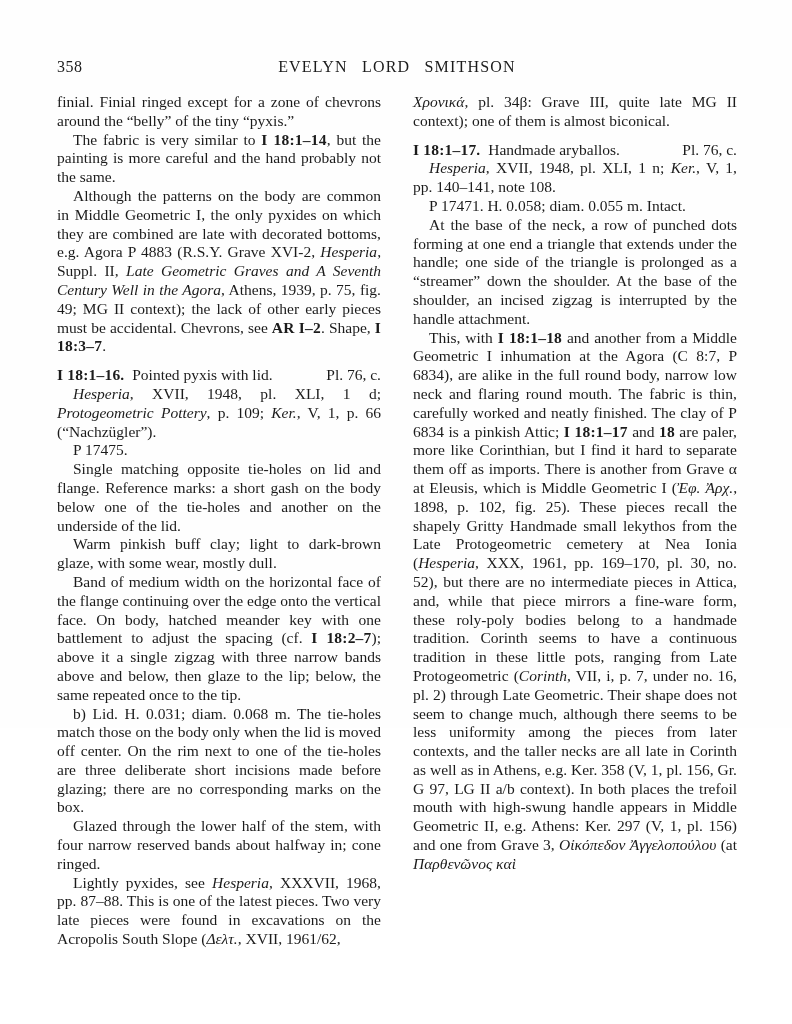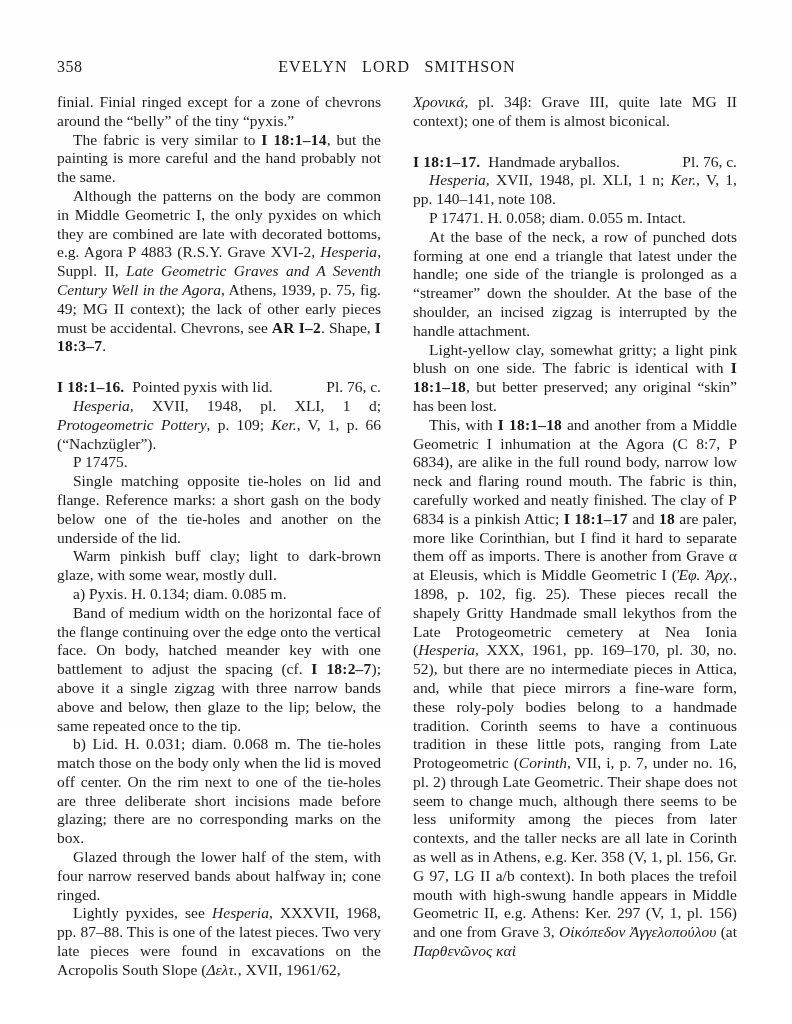--- a/index.html
+++ b/index.html
@@ -33,21 +33,21 @@
     text-align: justify;
   }
   p.para { margin: 0; }
   p.indent { text-indent: 16px; }
   .it { font-style: italic; }
   .bd { font-weight: bold; letter-spacing: 0.2px; }
   p.entry-head {
     display: flex;
     justify-content: space-between;
     align-items: flex-start;
-    margin-top: 22px;
+    margin-top: 10px;
     white-space: nowrap;
   }
 </style>
 </head>
 <body>
 
 <div class="page">
   <header class="page-header">
     <span class="page-number">358</span>
     <span class="running-head">EVELYN LORD SMITHSON</span>
@@ -58,32 +58,30 @@
         <p class="para indent"><span>The fabric is very similar to </span><span class="bd">I 18:1–14</span><span>, but the painting is more careful and the hand probably not the same.</span></p>
         <p class="para indent"><span>Although the patterns on the body are common in Middle Geometric I, the only pyxides on which they are combined are late with decorated bottoms, e.g. Agora P 4883 (R.S.Y. Grave XVI-2, </span><span class="it">Hesperia</span><span>, Suppl. II, </span><span class="it">Late Geometric Graves and A Seventh Century Well in the Agora</span><span>, Athens, 1939, p. 75, fig. 49; MG II context); the lack of other early pieces must be accidental.  Chevrons, see </span><span class="bd">AR I–2</span><span>. Shape, </span><span class="bd">I 18:3–7</span><span>.</span></p>
         <p class="entry-head">
           <span><span class="bd">I 18:1–16.</span><span> Pointed pyxis with lid.</span></span>
           <span>Pl. 76, c.</span>
         </p>
         <p class="para indent"><span class="it">Hesperia</span><span>, XVII, 1948, pl. XLI, 1 d; </span><span class="it">Protogeometric Pottery</span><span>, p. 109; </span><span class="it">Ker.</span><span>, V, 1, p. 66 (“Nachzügler”).</span></p>
         <p class="para indent"><span>P 17475.</span></p>
         <p class="para indent"><span>Single matching opposite tie-holes on lid and flange.  Reference marks:  a short gash on the body below one of the tie-holes and another on the underside of the lid.</span></p>
         <p class="para indent"><span>Warm pinkish buff clay; light to dark-brown glaze, with some wear, mostly dull.</span></p>
-        <p class="para indent"><span>a)  Pyxis.  H. 0.134; diam. 0.085 m.</span></p>
         <p class="para indent"><span>Band of medium width on the horizontal face of the flange continuing over the edge onto the vertical face.  On body, hatched meander key with one battlement to adjust the spacing (cf. </span><span class="bd">I 18:2–7</span><span>); above it a single zigzag with three narrow bands above and below, then glaze to the lip; below, the same repeated once to the tip.</span></p>
         <p class="para indent"><span>b)  Lid.  H. 0.031; diam. 0.068 m.  The tie-holes match those on the body only when the lid is moved off center.  On the rim next to one of the tie-holes are three deliberate short incisions made before glazing; there are no corresponding marks on the box.</span></p>
         <p class="para indent"><span>Glazed through the lower half of the stem, with four narrow reserved bands about halfway in; cone ringed.</span></p>
         <p class="para indent"><span>Lightly pyxides, see </span><span class="it">Hesperia</span><span>, XXXVII, 1968, pp. 87–88.  This is one of the latest pieces.  Two very late pieces were found in excavations on the Acropolis South Slope (</span><span class="it">Δελτ.</span><span>, XVII, 1961/62,</span></p>
       </div>
     <div class="column" id="col-right">
         <p class="para"><span class="it">Χρονικά</span><span>, pl. 34β:  Grave III, quite late MG II context); one of them is almost biconical.</span></p>
         <p class="entry-head">
           <span><span class="bd">I 18:1–17.</span><span> Handmade aryballos.</span></span>
           <span>Pl. 76, c.</span>
         </p>
         <p class="para indent"><span class="it">Hesperia</span><span>, XVII, 1948, pl. XLI, 1 n; </span><span class="it">Ker.</span><span>, V, 1, pp. 140–141, note 108.</span></p>
         <p class="para indent"><span>P 17471.  H. 0.058; diam. 0.055 m.  Intact.</span></p>
-        <p class="para indent"><span>At the base of the neck, a row of punched dots forming at one end a triangle that latest under the handle; one side of the triangle is prolonged as a “streamer” down the shoulder.  At the base of the shoulder, an incised zigzag is interrupted by the handle attachment.</span></p>
-        <p class="para indent"><span>Light-yellow clay, somewhat gritty; a light pink blush on one side.  The fabric is identical with </span><span class="bd">I 18:1–18</span><span>, but better preserved; any original “skin” has been lost.</span></p>
+        <p class="para indent"><span>At the base of the neck, a row of punched dots forming at one end a triangle that extends under the handle; one side of the triangle is prolonged as a “streamer” down the shoulder.  At the base of the shoulder, an incised zigzag is interrupted by the handle attachment.</span></p>
         <p class="para indent"><span>This, with </span><span class="bd">I 18:1–18</span><span> and another from a Middle Geometric I inhumation at the Agora (C 8:7, P 6834), are alike in the full round body, narrow low neck and flaring round mouth.  The fabric is thin, carefully worked and neatly finished.  The clay of P 6834 is a pinkish Attic; </span><span class="bd">I 18:1–17</span><span> and </span><span class="bd">18</span><span> are paler, more like Corinthian, but I find it hard to separate them off as imports.  There is another from Grave α at Eleusis, which is Middle Geometric I (</span><span class="it">Ἐφ. Ἀρχ.</span><span>, 1898, p. 102, fig. 25).  These pieces recall the shapely Gritty Handmade small lekythos from the Late Protogeometric cemetery at Nea Ionia (</span><span class="it">Hesperia</span><span>, XXX, 1961, pp. 169–170, pl. 30, no. 52), but there are no intermediate pieces in Attica, and, while that piece mirrors a fine-ware form, these roly-poly bodies belong to a handmade tradition.  Corinth seems to have a continuous tradition in these little pots, ranging from Late Protogeometric (</span><span class="it">Corinth</span><span>, VII, i, p. 7, under no. 16, pl. 2) through Late Geometric.  Their shape does not seem to change much, although there seems to be less uniformity among the pieces from later contexts, and the taller necks are all late in Corinth as well as in Athens, e.g. Ker. 358 (V, 1, pl. 156, Gr. G 97, LG II a/b context).  In both places the trefoil mouth with high-swung handle appears in Middle Geometric II, e.g. Athens: Ker. 297 (V, 1, pl. 156) and one from Grave 3, </span><span class="it">Οἰκόπεδον Ἀγγελοπούλου</span><span> (at </span><span class="it">Παρθενῶνος καὶ</span></p>
       </div>
   </div>
 </div>
 
 </body></html>

